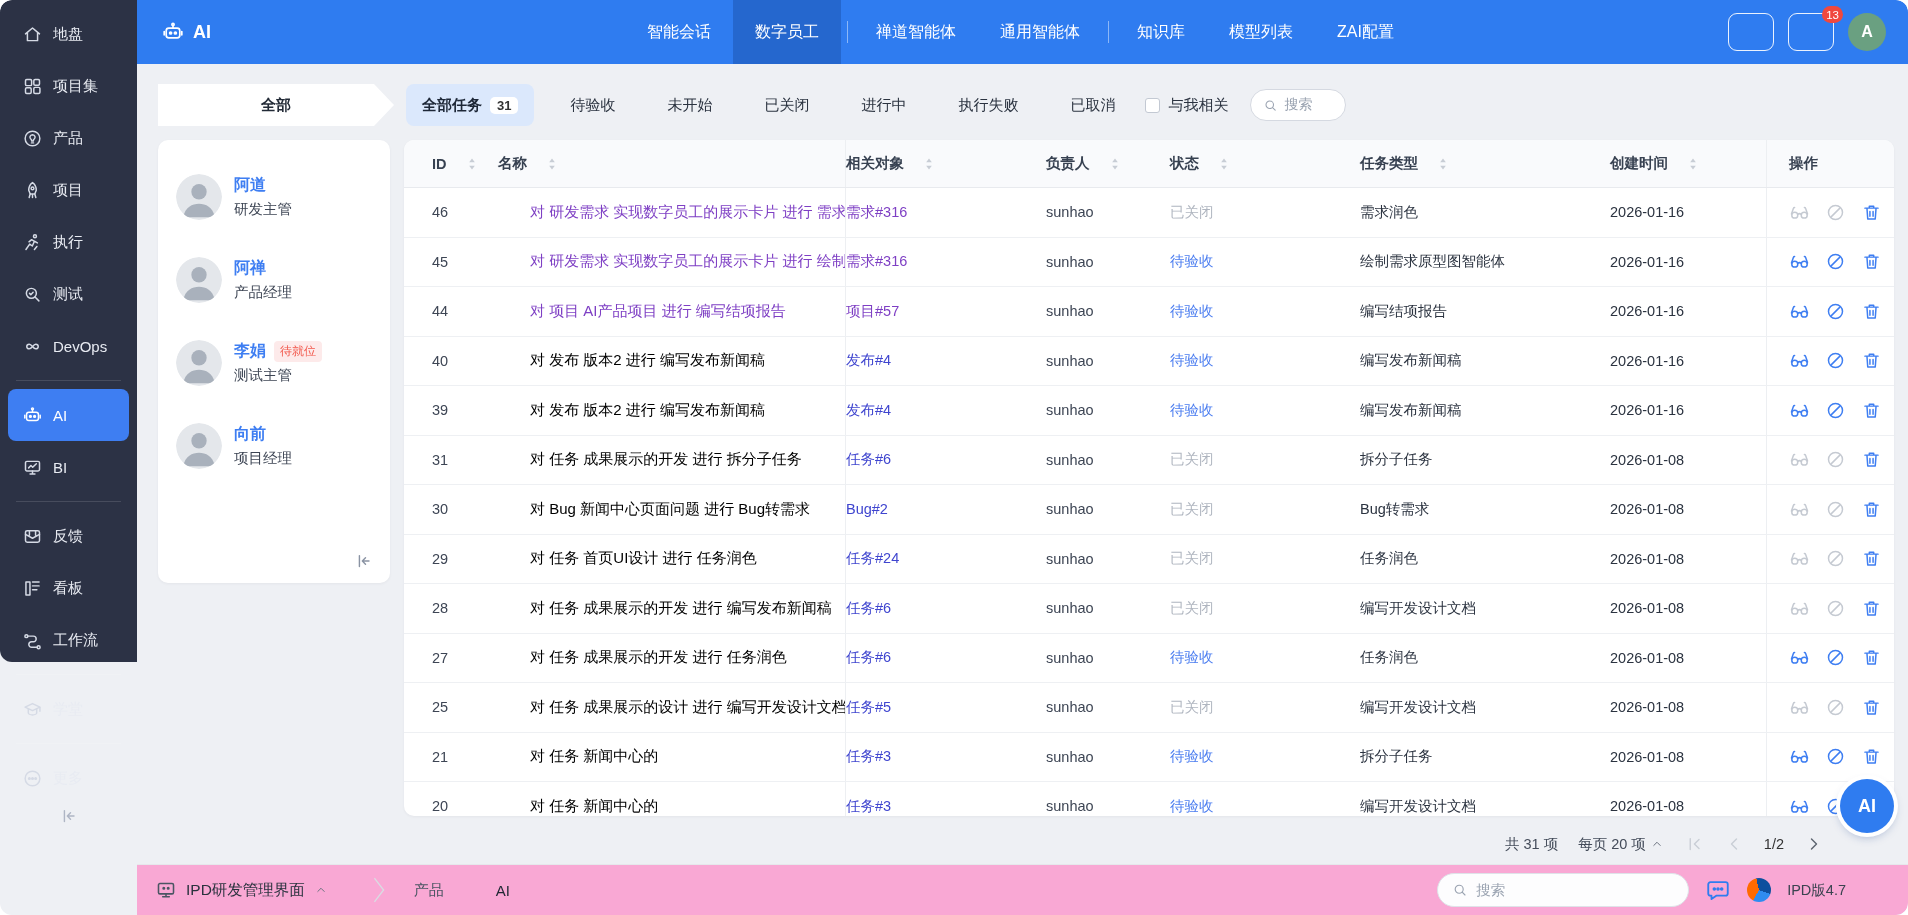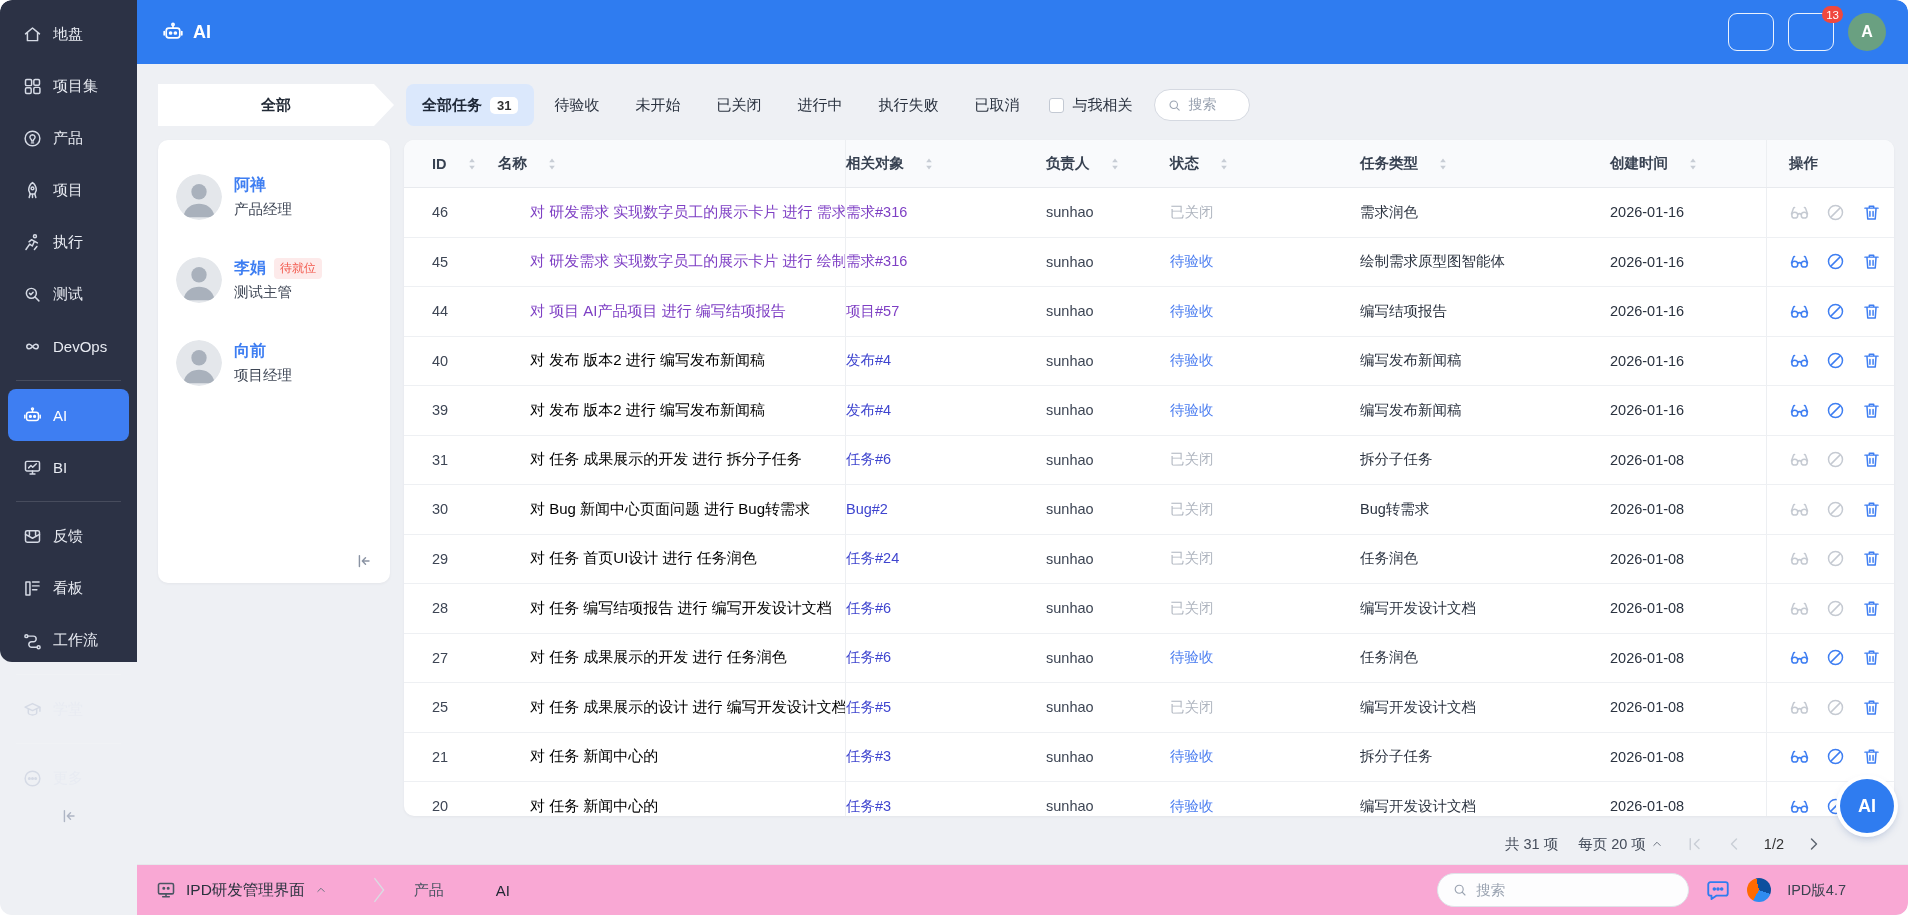--- a/index.html
+++ b/index.html
@@ -285,20 +285,31 @@
             <rect x="5.2" y="8.2" width="13.6" height="9.6" rx="2.6"></rect>
             <circle cx="9.6" cy="13" r="1" fill="currentColor"></circle>
             <circle cx="14.4" cy="13" r="1" fill="currentColor"></circle>
             <path d="M12 8V5.6"></path>
             <circle cx="12" cy="4.4" r="1.1"></circle>
             <path d="M3.2 11.6v3.2M20.8 11.6v3.2"></path>
           </svg>
         </span>
       <span>AI</span>
     </div>
+    <nav class="nav-menu" id="nav-menu">
+        <div class="nav-item">智能会话</div>
+        <div class="nav-item active">数字员工</div>
+        <span class="nav-sep"></span>
+        <div class="nav-item">禅道智能体</div>
+        <div class="nav-item">通用智能体</div>
+        <span class="nav-sep"></span>
+        <div class="nav-item">知识库</div>
+        <div class="nav-item">模型列表</div>
+        <div class="nav-item">ZAI配置</div>
+      </nav>
     <div class="nav-right">
       <div class="nav-btn">
         <span class="icn">
             <svg viewBox="0 0 24 24" fill="none" stroke="currentColor" stroke-width="1.7" stroke-linecap="round" stroke-linejoin="round">
               <path d="M12 5.5v13M5.5 12h13"></path>
             </svg>
           </span>
       </div>
       <div class="nav-btn">
         <span class="icn">
@@ -313,21 +324,21 @@
     </div>
   </header>
 
   <main class="content">
 
     <div class="people-tab">
       <span>全部</span>
     </div>
 
     <div class="filter-row">
-      <div id="filter-tabs" style="display:flex;align-items:center;gap:4px;">
+      <div id="filter-tabs" style="display:flex;align-items:center;gap:20px;">
           <div class="filter-tab active">
             <span>全部任务</span>
             <span class="filter-count">31</span>
           </div>
           <div class="filter-tab">
             <span>待验收</span>
           </div>
           <div class="filter-tab">
             <span>未开始</span>
           </div>
@@ -364,20 +375,36 @@
           <div class="person">
             <span class="avatar">
               <svg viewBox="0 0 48 48">
                 <circle cx="24" cy="24" r="24" fill="#e4e7eb"></circle>
                 <circle cx="24" cy="18.5" r="8" fill="#a9b1bc"></circle>
                 <path d="M7.5 45c2-10.5 9.5-14 16.5-14s14.5 3.5 16.5 14z" fill="#a9b1bc"></path>
               </svg>
             </span>
     <span class="person-meta">
       <span class="person-name-row">
+        <span class="person-name">阿道</span>
+
+      </span>
+      <span class="person-role">研发主管</span>
+    </span>
+          </div>
+          <div class="person">
+            <span class="avatar">
+              <svg viewBox="0 0 48 48">
+                <circle cx="24" cy="24" r="24" fill="#e4e7eb"></circle>
+                <circle cx="24" cy="18.5" r="8" fill="#a9b1bc"></circle>
+                <path d="M7.5 45c2-10.5 9.5-14 16.5-14s14.5 3.5 16.5 14z" fill="#a9b1bc"></path>
+              </svg>
+            </span>
+    <span class="person-meta">
+      <span class="person-name-row">
         <span class="person-name">阿禅</span>
 
       </span>
       <span class="person-role">产品经理</span>
     </span>
           </div>
           <div class="person">
             <span class="avatar">
               <svg viewBox="0 0 48 48">
                 <circle cx="24" cy="24" r="24" fill="#e4e7eb"></circle>
@@ -787,21 +814,21 @@
                   <svg viewBox="0 0 24 24" fill="none" stroke="currentColor" stroke-width="1.7" stroke-linecap="round" stroke-linejoin="round">
                     <path d="M4.5 7h15M9.5 7V4.8h5V7M6.8 7l.9 12.5h8.6L17.2 7M10.2 10.8v5.4M13.8 10.8v5.4"></path>
                   </svg>
                 </span>
      </span>
             </div>
           </div>
           <div class="tgrid trow">
             <div class="cell c-id">28</div>
      <div class="cell name-cell">
-              <span class="link-name">对 任务 编写结项报告 进行 编写开发设计文档</span>
+              <span class="link-name">对 任务 成果展示的开发 进行 编写发布新闻稿</span>
             </div>
      <div class="cell">
               <span class="link-rel">任务#6</span>
             </div>
      <div class="cell c-owner">sunhao</div>
      <div class="cell">
               <span class="status-closed">已关闭</span>
             </div>
      <div class="cell c-type">编写开发设计文档</div>
      <div class="cell c-created">2026-01-08</div>

